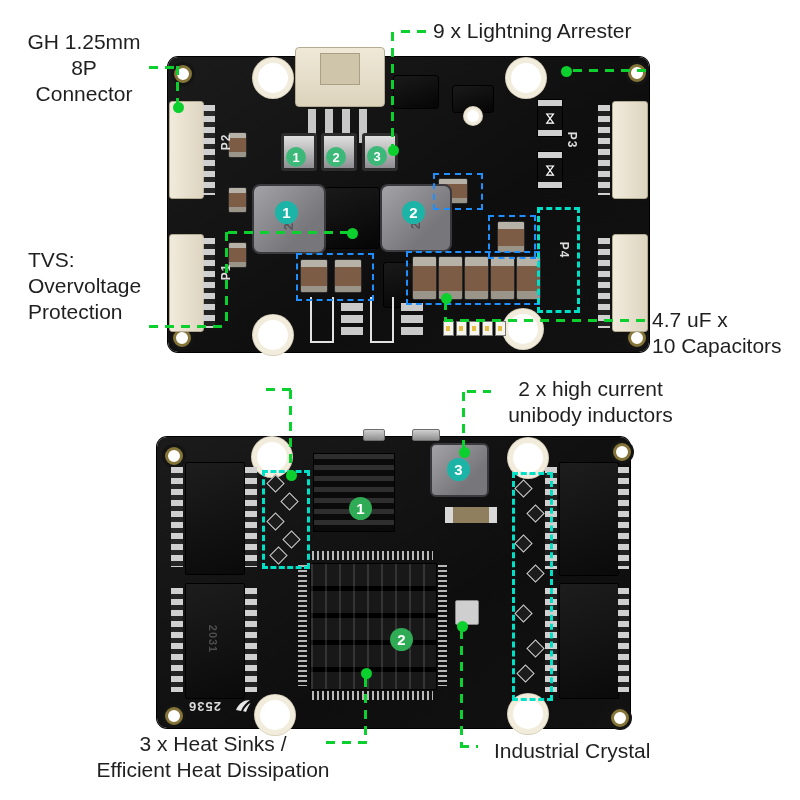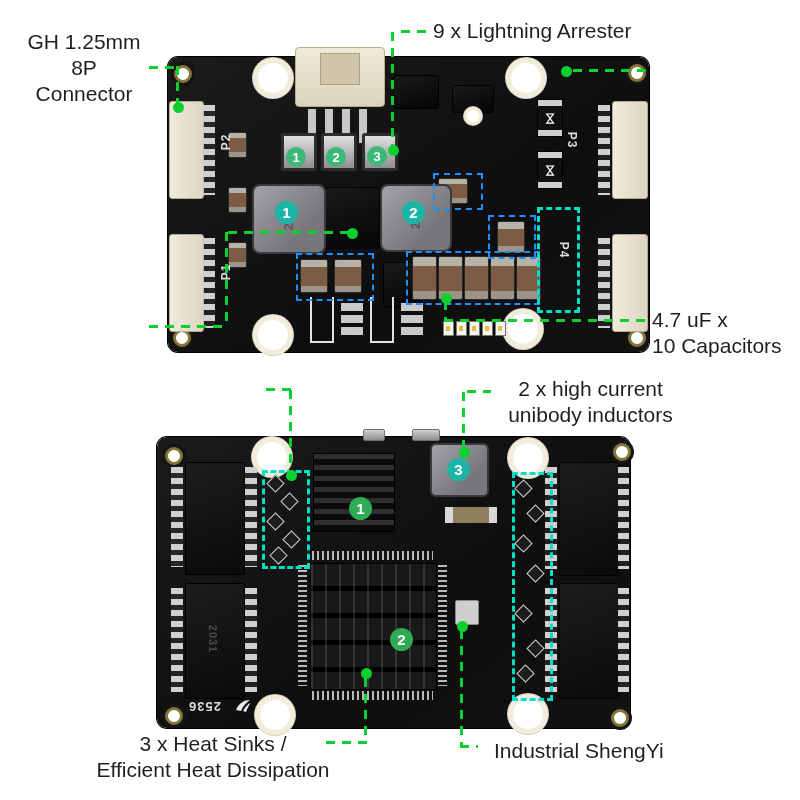--- a/index.html
+++ b/index.html
@@ -268,21 +268,24 @@
   <div class="lead-h" style="left:326px;top:741px;width:42px;"></div>
 
   <div class="dot" style="left:457px;top:621px;"></div>
   <div class="lead-v" style="left:460px;top:630px;height:116px;"></div>
   <div class="lead-h" style="left:460px;top:745px;width:18px;"></div>
 
   <div class="label tc" style="left:8px;top:29px;width:152px;">GH 1.25mm
 8P
 Connector</div>
   <div class="label" style="left:433px;top:18px;">9 x Lightning Arrester</div>
+  <div class="label tl" style="left:28px;top:247px;">TVS:
+Overvoltage
+Protection</div>
   <div class="label tl" style="left:652px;top:307px;">4.7 uF x
 10 Capacitors</div>
   <div class="label tc" style="left:488px;top:376px;width:205px;">2 x high current
 unibody inductors</div>
   <div class="label tc" style="left:82px;top:731px;width:262px;">3 x Heat Sinks /
 Efficient Heat Dissipation</div>
-  <div class="label tl" style="left:494px;top:738px;">Industrial ShengYi</div>
+  <div class="label tl" style="left:494px;top:738px;">Industrial Crystal</div>
 
 </div>
 
 </body></html>

